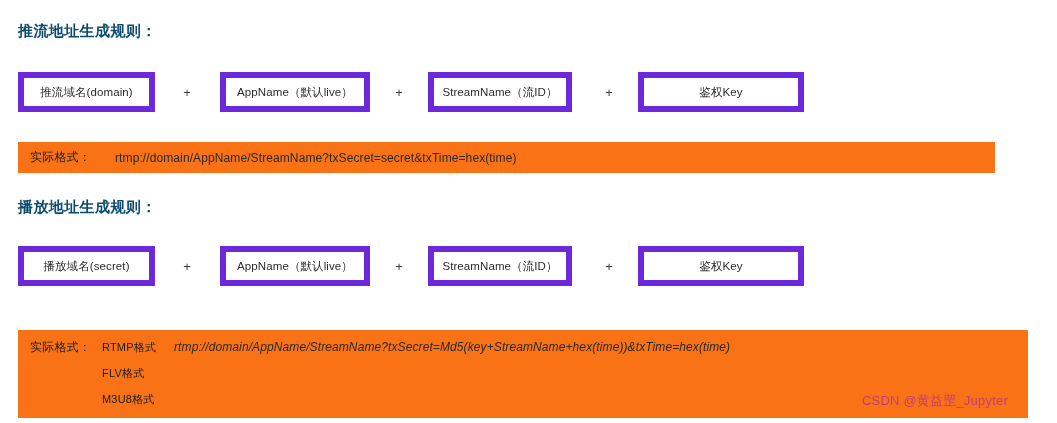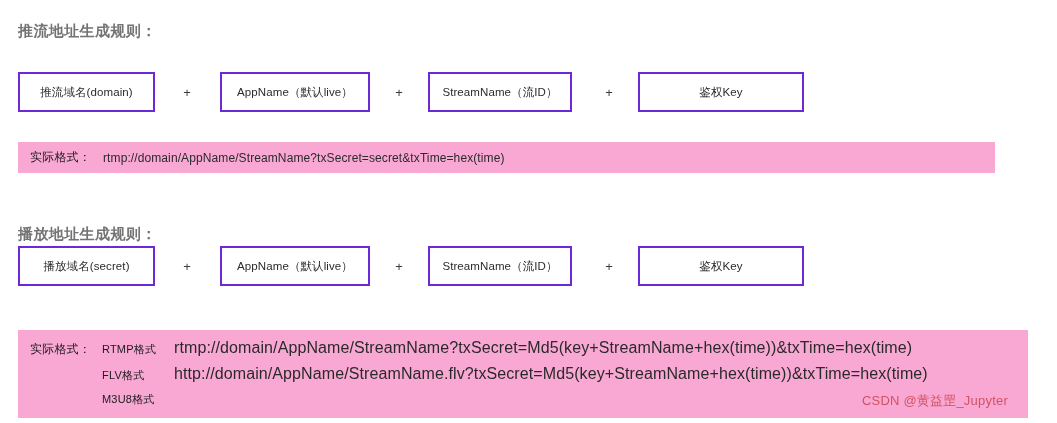--- a/index.html
+++ b/index.html
@@ -23,42 +23,42 @@
     width: 1057px;
     height: 423px;
   }
 
   
   .section-heading {
     position: absolute;
     left: 18px;
     font-size: 15px;
     font-weight: bold;
-    color: #737373;
+    color: #0c4a6e;
     letter-spacing: 0.4px;
     white-space: nowrap;
   }
   #heading-push  { top: 22px; }
-  #heading-play  { top: 198px; margin-top: 27px; }
+  #heading-play  { top: 198px; }
 
   
   .formula-row {
     position: absolute;
     left: 0;
     height: 42px;
   }
   #formula-row-push { top: 72px; }
   #formula-row-play { top: 246px; }
 
   .token-box {
     position: absolute;
     top: 0;
     height: 40px;
     box-sizing: border-box;
-    border: 2px solid #6d28d9;
+    border: 6px solid #6d28d9;
     background: #ffffff;
     display: flex;
     align-items: center;
     justify-content: center;
     font-size: 11.5px;
     color: #2b2b2b;
     white-space: nowrap;
     letter-spacing: 0.1px;
   }
 
@@ -80,21 +80,21 @@
   .tok2 { left: 428px; width: 144px; }
   .tok3 { left: 638px; width: 166px; }
 
   .plus0 { left: 178px; }
   .plus1 { left: 390px; }
   .plus2 { left: 600px; }
 
   
   .grey-band {
     position: absolute;
-    background: #f9a8d4;
+    background: #f97316;
     box-sizing: border-box;
   }
   #band-push {
     left: 18px;
     top: 142px;
     width: 977px;
     height: 31px;
     display: flex;
     align-items: center;
     padding-left: 12px;
@@ -111,21 +111,21 @@
     font-size: 12px;
     color: #1b1b1b;
     white-space: nowrap;
     letter-spacing: 0.2px;
   }
   .band-value {
     font-size: 12px;
     color: #2a2a2a;
     white-space: nowrap;
     letter-spacing: 0.1px;
-    margin-left: 12px;
+    margin-left: 24px;
   }
 
   
   .fmt-line {
     display: flex;
     align-items: baseline;
     height: 26px;
     white-space: nowrap;
   }
   .fmt-prefix {
@@ -137,32 +137,33 @@
   }
   .fmt-prefix.blank { visibility: hidden; }
   .fmt-kind {
     width: 72px;
     flex: 0 0 72px;
     font-size: 11px;
     color: #1b1b1b;
     letter-spacing: 0.2px;
   }
   .fmt-url {
-    font-size: 16px;
+    font-size: 12px;
     color: #2a2a2a;
     letter-spacing: 0.1px;
+    font-style: italic;
   }
 
   
   .watermark {
     position: absolute;
     left: 862px;
     top: 392px;
     font-size: 13px;
-    color: #b91c1c;
+    color: #a21caf;
     opacity: 0.62;
     white-space: nowrap;
     pointer-events: none;
     letter-spacing: 0.2px;
   }
 </style>
 </head>
 <body>
 
 <div class="canvas">
@@ -208,21 +209,20 @@
 
     <div class="fmt-line">
       <span class="fmt-prefix">实际格式：</span>
       <span class="fmt-kind">RTMP格式</span>
       <span class="fmt-url">rtmp://domain/AppName/StreamName?txSecret=Md5(key+StreamName+hex(time))&amp;txTime=hex(time)</span>
     </div>
 
     <div class="fmt-line">
       <span class="fmt-prefix blank">实际格式：</span>
       <span class="fmt-kind">FLV格式</span>
-      <span class="fmt-url">http://domain/AppName/StreamName.flv?txSecret=Md5(key+StreamName+hex(time))&amp;txTime=hex(time)</span>
     </div>
 
     <div class="fmt-line">
       <span class="fmt-prefix blank">实际格式：</span>
       <span class="fmt-kind">M3U8格式</span>
     </div>
   </div>
 
   <div class="watermark">CSDN @黄益罡_Jupyter</div>
 

